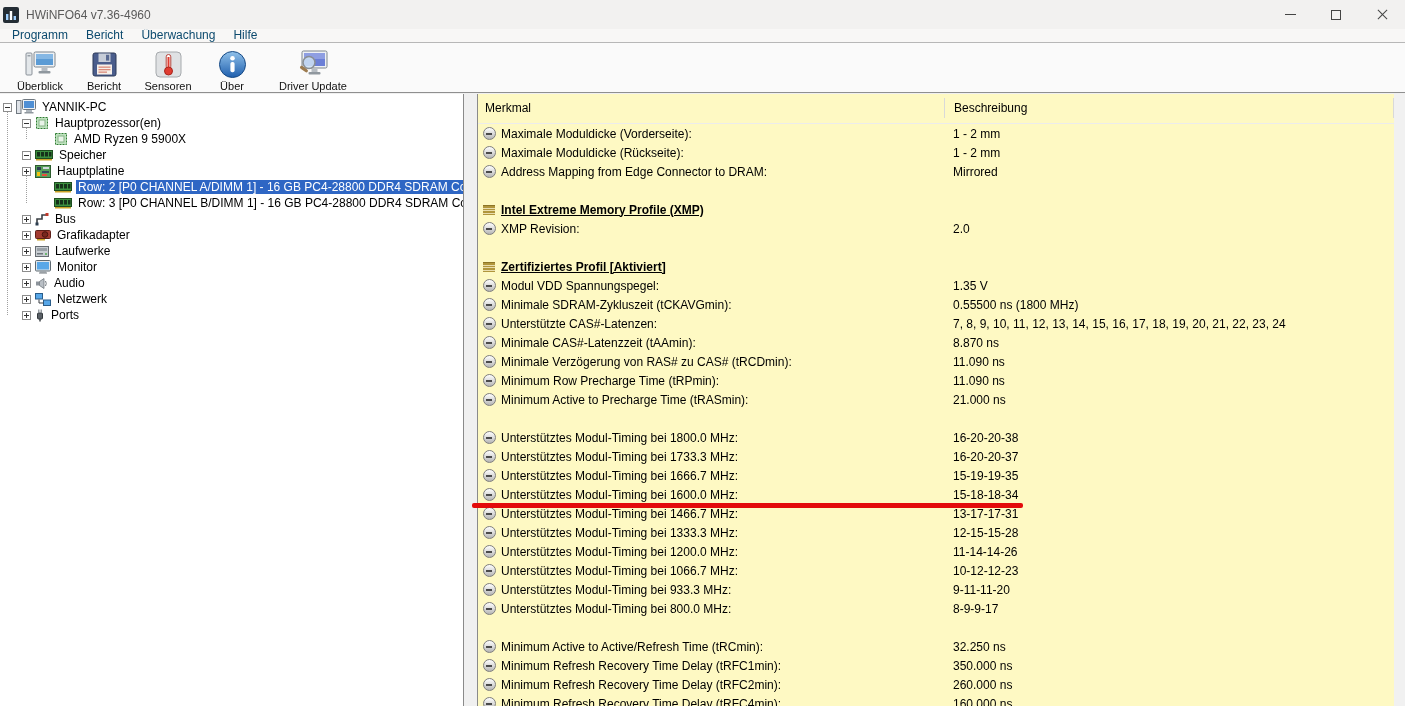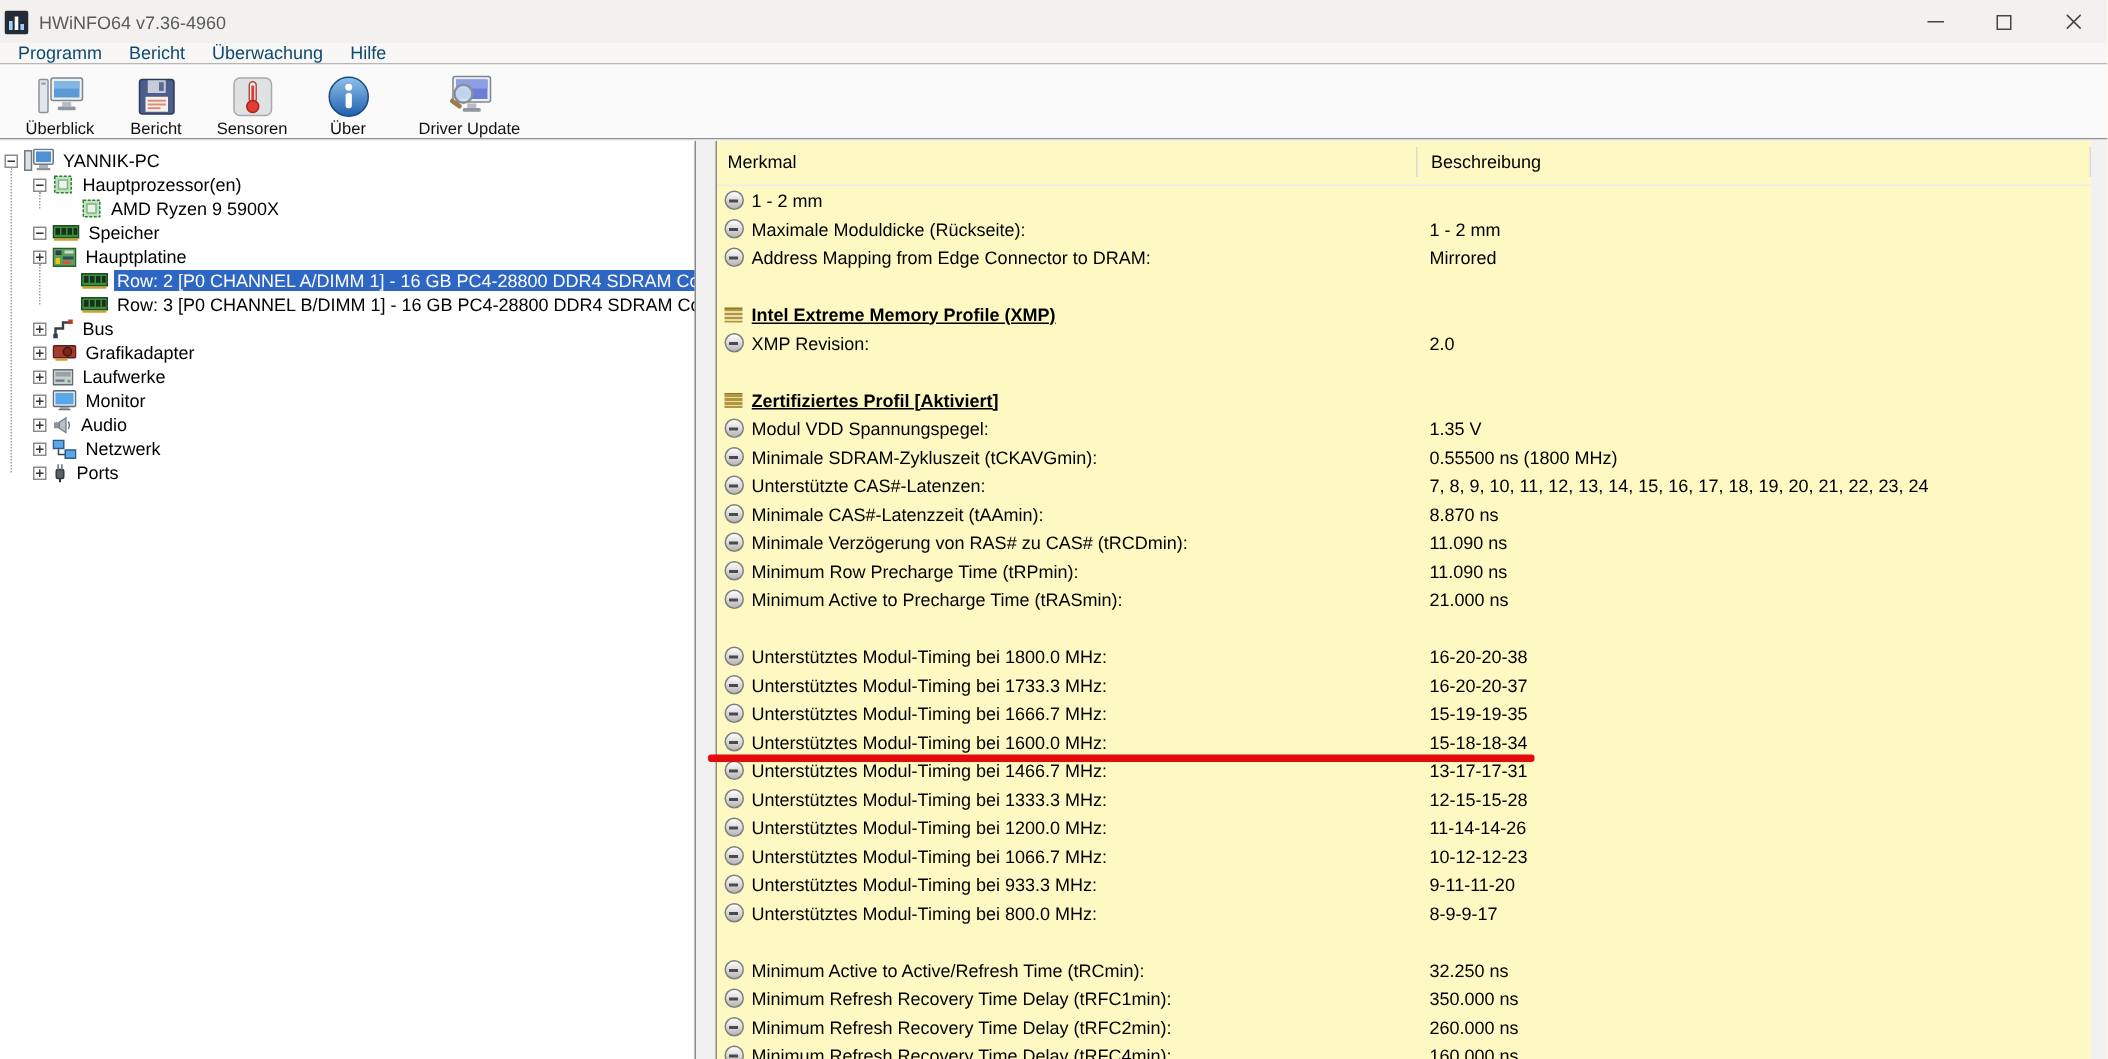--- a/index.html
+++ b/index.html
@@ -371,20 +371,21 @@
   <div class="details-panel">
     <div class="details-header">
       <span class="col-hdr c0">Merkmal</span>
       <span class="col-hdr c1">Beschreibung</span>
       <span class="hdr-sep s0"></span>
       <span class="hdr-sep s1"></span>
     </div>
     <div class="details-rows" id="detailRows">
         <div class="d-row">
           <span class="prop-icon"></span>
+          <span class="d-label">Maximale Moduldicke (Vorderseite):</span>
           <span class="d-value">1 - 2 mm</span>
         </div>
         <div class="d-row">
           <span class="prop-icon"></span>
           <span class="d-label">Maximale Moduldicke (Rückseite):</span>
           <span class="d-value">1 - 2 mm</span>
         </div>
         <div class="d-row">
           <span class="prop-icon"></span>
           <span class="d-label">Address Mapping from Edge Connector to DRAM:</span>

